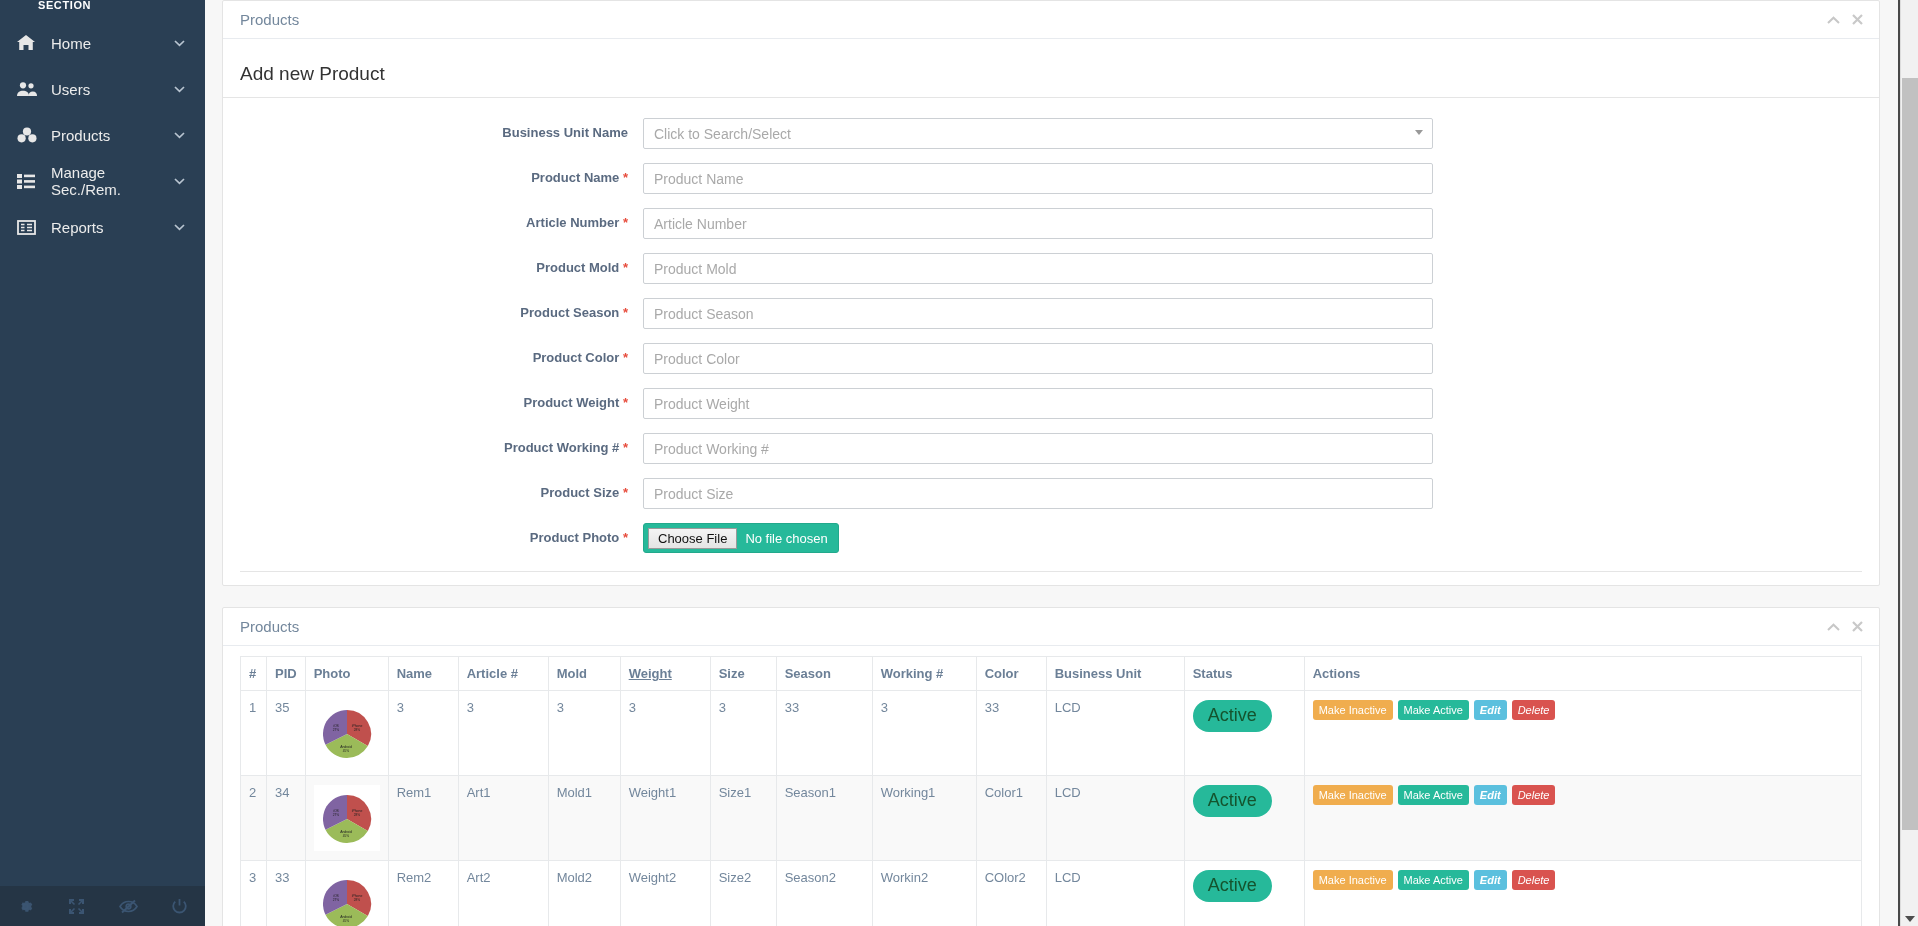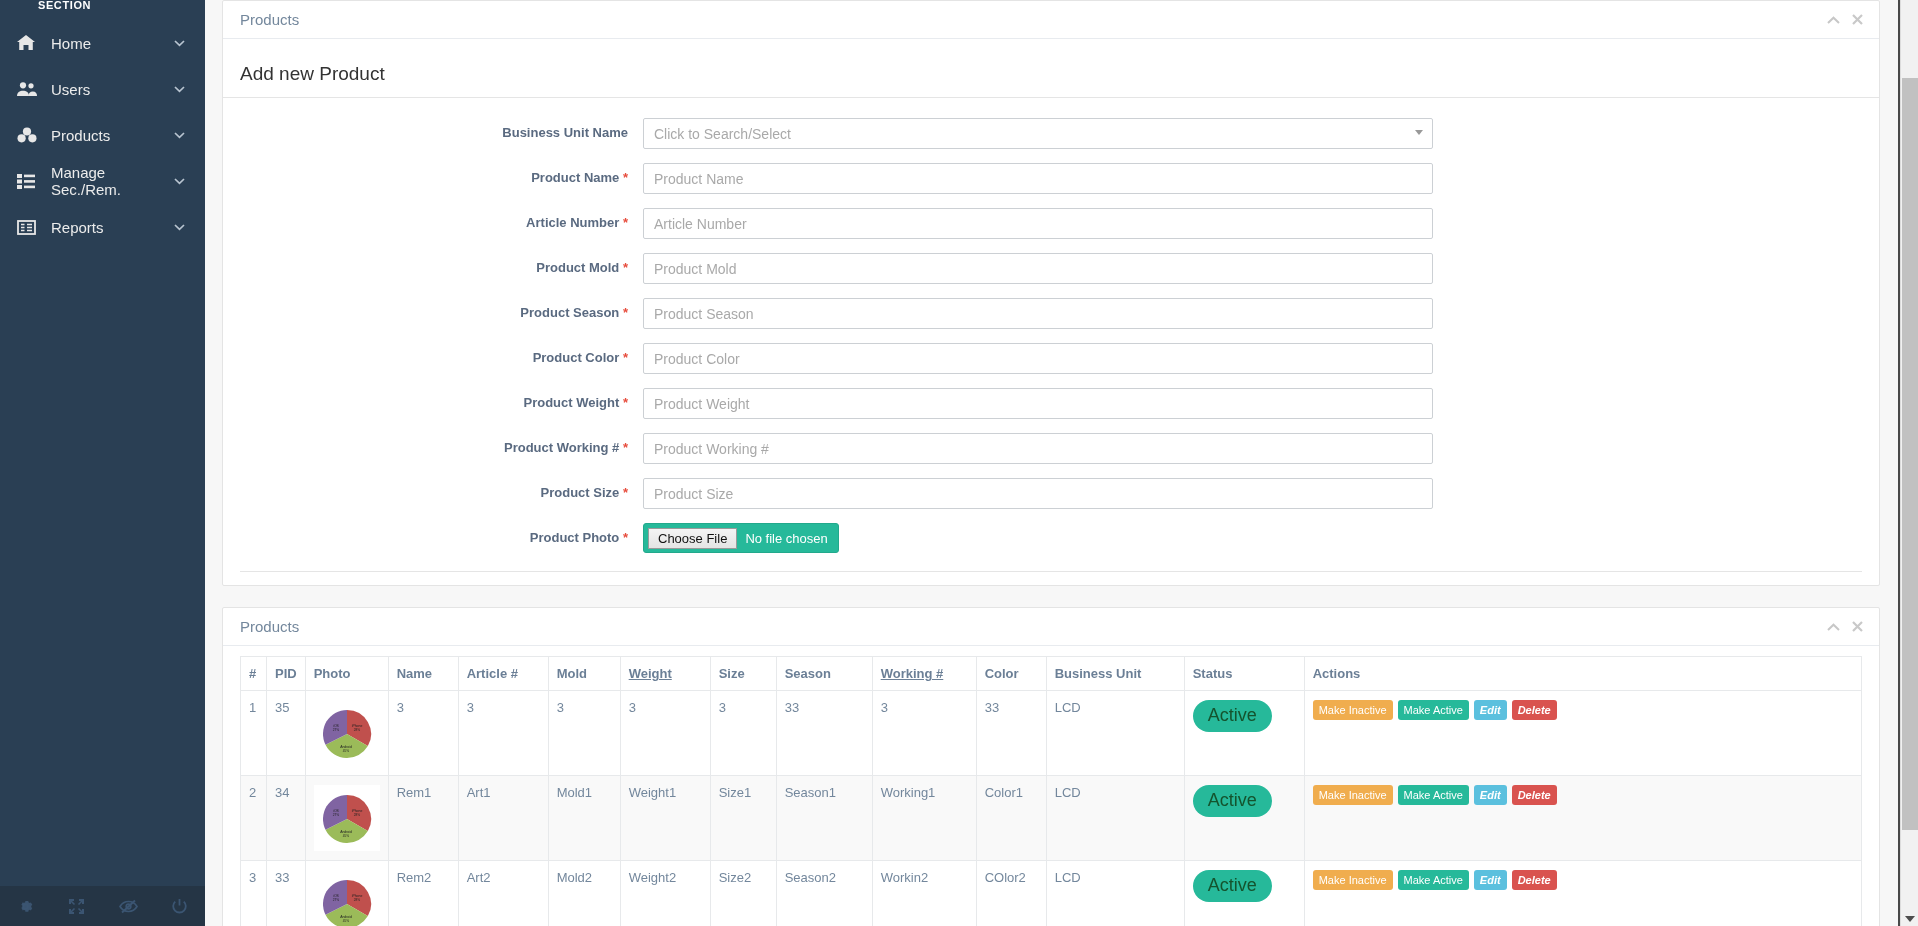--- a/index.html
+++ b/index.html
@@ -141,28 +141,28 @@
   }
   .act-wrap { display: flex; gap: 5px; align-items: flex-start; }
   .abtn {
     font-size: 11px; border-radius: 3px; padding: 4px 6px;
     color: #fff; cursor: pointer; border: none; white-space: nowrap;
     font-family: "Liberation Sans", sans-serif; line-height: 1.1;
   }
   .abtn.warn { background: #f0ad4e; }
   .abtn.succ { background: #26b99a; }
   .abtn.info { background: #5bc0de; font-style: italic; font-weight: bold; }
-  .abtn.dang { background: #d9534f; font-style: italic; font-weight: bold; }
+  .abtn.dang { background: #d9534f; font-style: italic; font-weight: normal; }
 
   
   .c-num { width: 26px; } .c-pid { width: 30px; }
   .c-photo { width: 72px; } .c-name { width: 70px; }
   .c-art { width: 90px; } .c-mold { width: 72px; }
   .c-weight { width: 90px; text-decoration: underline; } .c-size { width: 66px; }
-  .c-season { width: 96px; } .c-work { width: 104px; text-decoration: underline; }
+  .c-season { width: 96px; } .c-work { width: 104px; }
   .c-color { width: 70px; } .c-bu { width: 138px; }
   .c-status { width: 120px; } .c-act { width: auto; }
 
   
   #vscroll {
     position: absolute; top: 0; right: 0; width: 18px; height: 926px;
     background: #f1f1f1; border-left: 1px solid #dcdcdc;
   }
   #vthumb {
     position: absolute; left: 1px; width: 16px; top: 78px; height: 752px;

